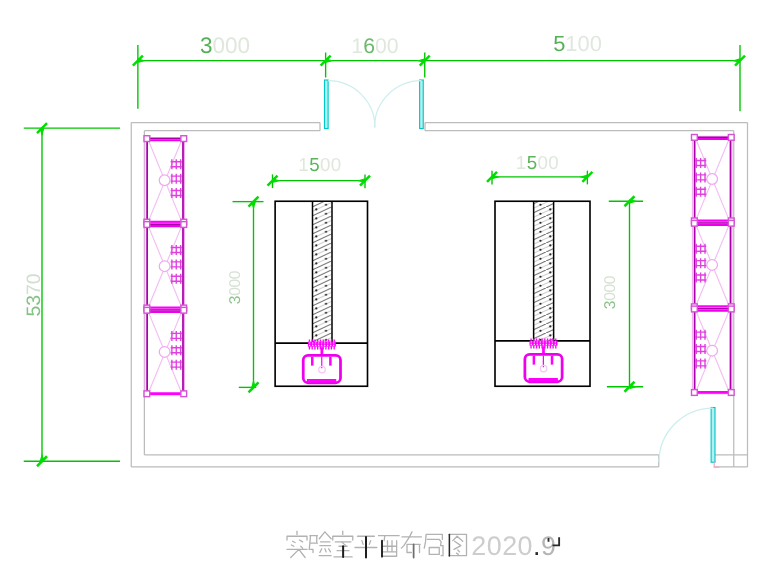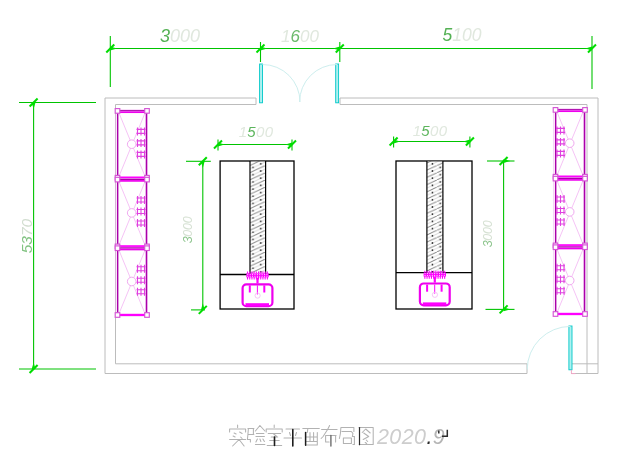--- a/index.html
+++ b/index.html
@@ -1,17 +1,17 @@
 <!DOCTYPE html>
 <html><head>
 <meta charset="utf-8">
 <style>
 html,body{margin:0;padding:0;background:#ffffff;}
 #page{position:relative;width:619px;height:469px;background:#ffffff;overflow:hidden;
-font-family:"Liberation Sans", sans-serif;font-style:italic;}
+font-family:"Liberation Sans", sans-serif;}
 svg{position:absolute;left:0;top:0;}
 </style>
 </head>
 <body>
 <div id="page">
 <svg width="619" height="469" viewBox="0 0 619 469">
 <defs>
 
 <pattern id="hatch" width="15.6" height="7.2" patternUnits="userSpaceOnUse">
   <rect width="15.6" height="7.2" fill="#ffffff"></rect>

